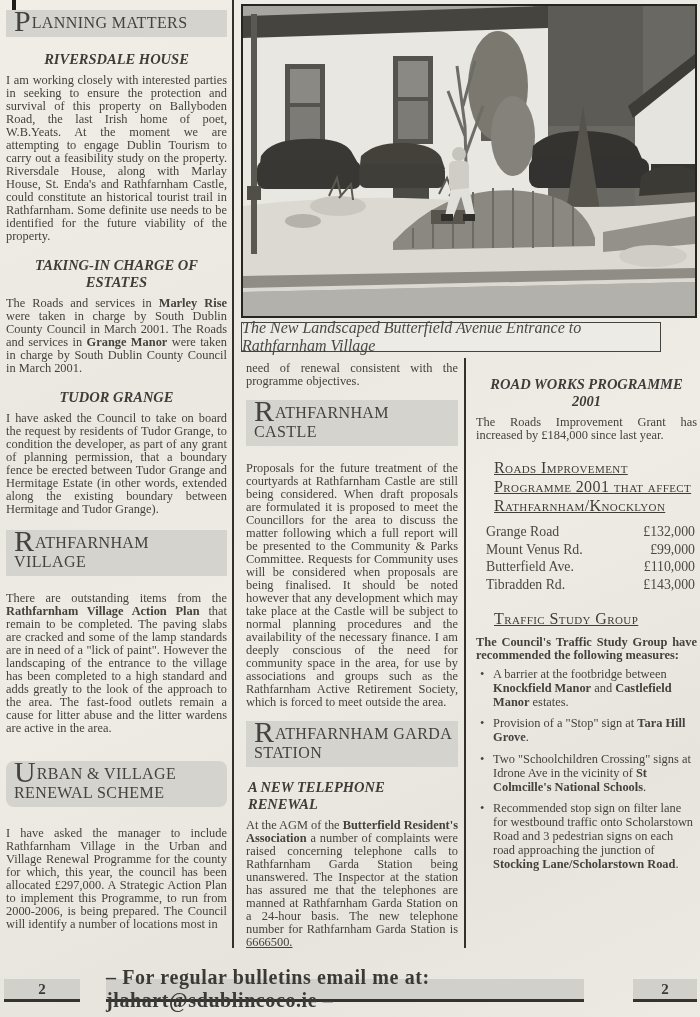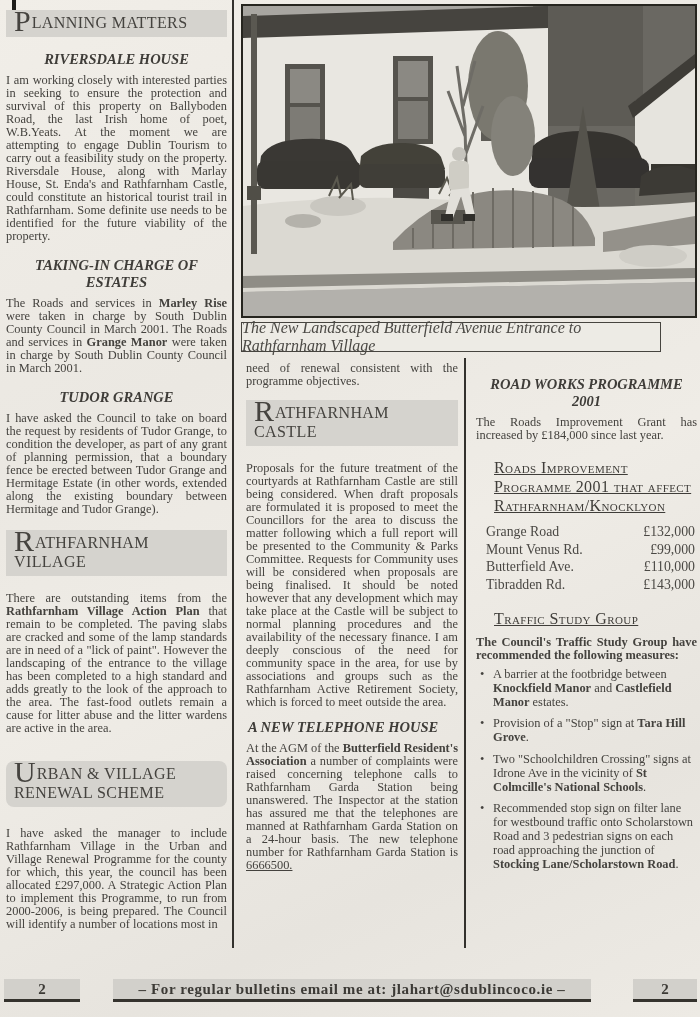--- a/index.html
+++ b/index.html
@@ -28,21 +28,21 @@
   .photo{position:absolute;left:241px;top:4px;width:456px;height:314px;border:2px solid #26251f;box-sizing:border-box;background:#b2b0ab;}
   .photo svg{display:block;width:100%;height:100%;}
   .caption{position:absolute;left:241px;top:322px;width:420px;height:30px;box-sizing:border-box;
            border:1.5px solid #46443f;background:#edebe5;display:flex;align-items:center;justify-content:center;
            font-style:italic;font-size:16px;color:#4b4945;}
   .footer-box{position:absolute;top:979px;height:23px;background:#d2d0cb;border-bottom:3px solid #35332e;
               box-sizing:border-box;display:flex;align-items:center;justify-content:center;
               font-weight:bold;font-size:15px;color:#3c3a36;}
   .pg-left{left:4px;width:76px;}
   .pg-right{left:633px;width:64px;}
-  .bulletin{left:113px;width:478px;letter-spacing:0.6px;font-size:15px;}
+  .bulletin{left:106px;width:478px;letter-spacing:0.6px;font-size:20px;}
   .artifact{position:absolute;left:12px;top:0;width:4px;height:24px;background:#1e1d1a;}
 </style>
 </head>
 <body>
 
 <div class="page">
 
   <div class="artifact"></div>
 
   <div class="col col-left">
@@ -151,21 +151,24 @@
     </svg>
   </div>
   <div class="caption">The New Landscaped Butterfield Avenue Entrance to Rathfarnham Village</div>
 
   <div class="col col-mid">
     <p style="margin-bottom:12px;"><span>need of renewal consistent with the programme objectives.</span></p>
     <div class="banner" style="margin:10px 0 16px 0;">
       <span class="cap">R</span><span class="rest">ATHFARNHAM CASTLE</span>
     </div>
     <p><span> Proposals for the future treatment of the courtyards at Rathfarnham Castle are still being considered.  When draft proposals are formulated it is proposed to meet the Councillors for the area to discuss the matter following which a full report will be presented to the Community &amp; Parks Committee. Requests for Community uses will be considered when proposals are being finalised. It should be noted however that any development which may take place at the Castle will be subject to normal planning procedures and the availability of the necessary finance.  I am deeply conscious of the need for community space in the area, for use by associations and groups such as the Rathfarnham Active Retirement Society, which is forced to meet outside the area.</span></p>
-    <div class="h-it" style="text-align:left;margin:10px 0 6px 2px;">A NEW TELEPHONE HOUSE</div>
+    <div class="banner" style="margin:12px 0 12px 0;">
+      <span class="cap">R</span><span class="rest">ATHFARNHAM GARDA STATION</span>
+    </div>
+    <div class="h-it" style="text-align:left;margin:10px 0 6px 2px;">A NEW TELEPHONE RENEWAL</div>
     <p><span> At the AGM of the </span><span style="font-weight: bold;">Butterfield Resident's Association</span><span> a number of complaints were raised concerning telephone calls to Rathfarnham Garda Station being unanswered.   The Inspector at the station has assured me that the telephones are manned at Rathfarnham Garda Station on a 24-hour basis. The new telephone number for Rathfarnham Garda Station is </span><span style="text-decoration: underline;">6666500.</span></p>
   </div>
 
   <div class="vrule vrule2"></div>
 
   <div class="col col-right">
     <div class="h-it">ROAD WORKS PROGRAMME 2001</div>
     <p><span> The Roads Improvement Grant has increased by £184,000 since last year.</span></p>
     <div class="h-sc">Roads Improvement Programme 2001 that affect Rathfarnham/Knocklyon</div>
     <div class="tbl">

